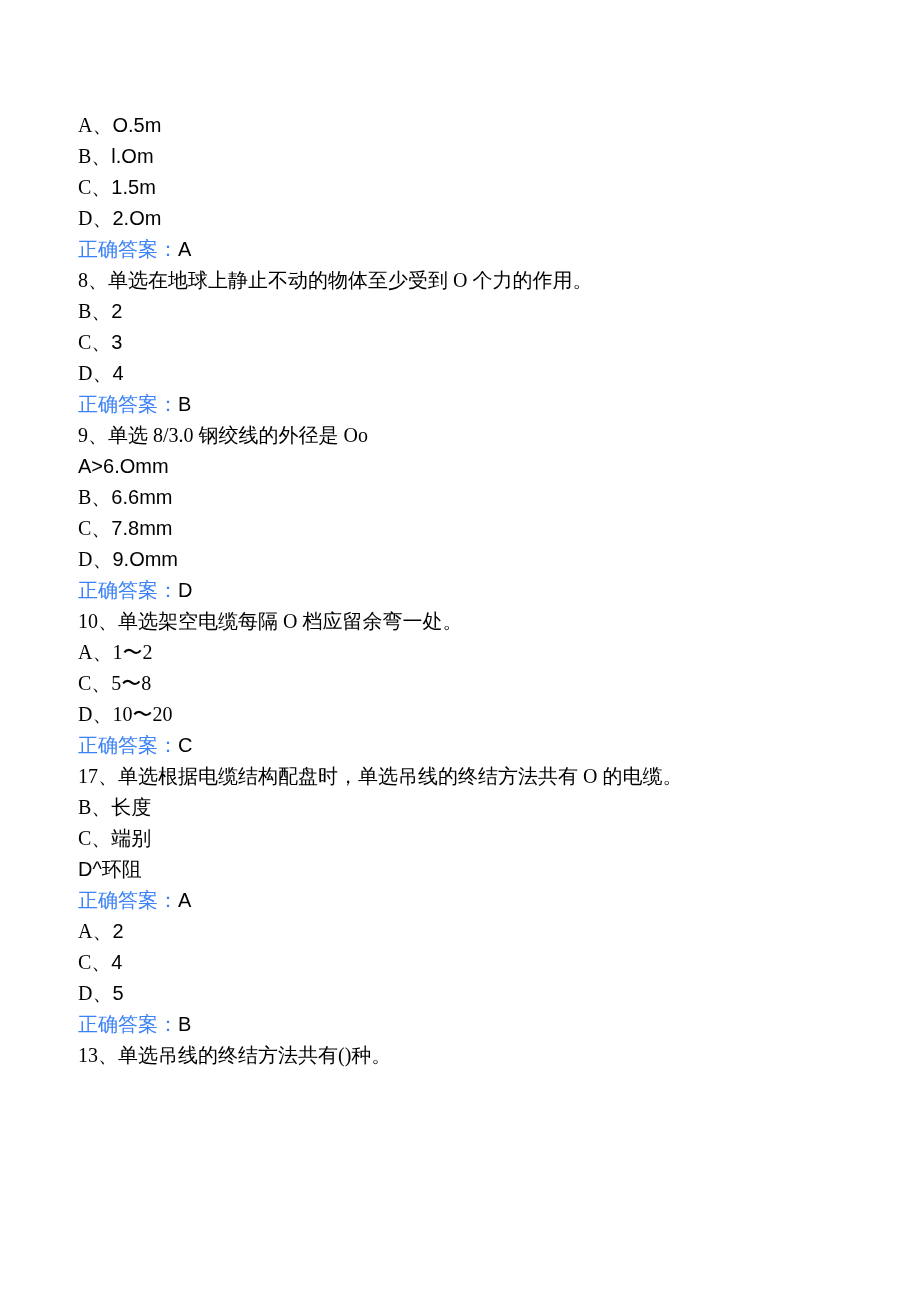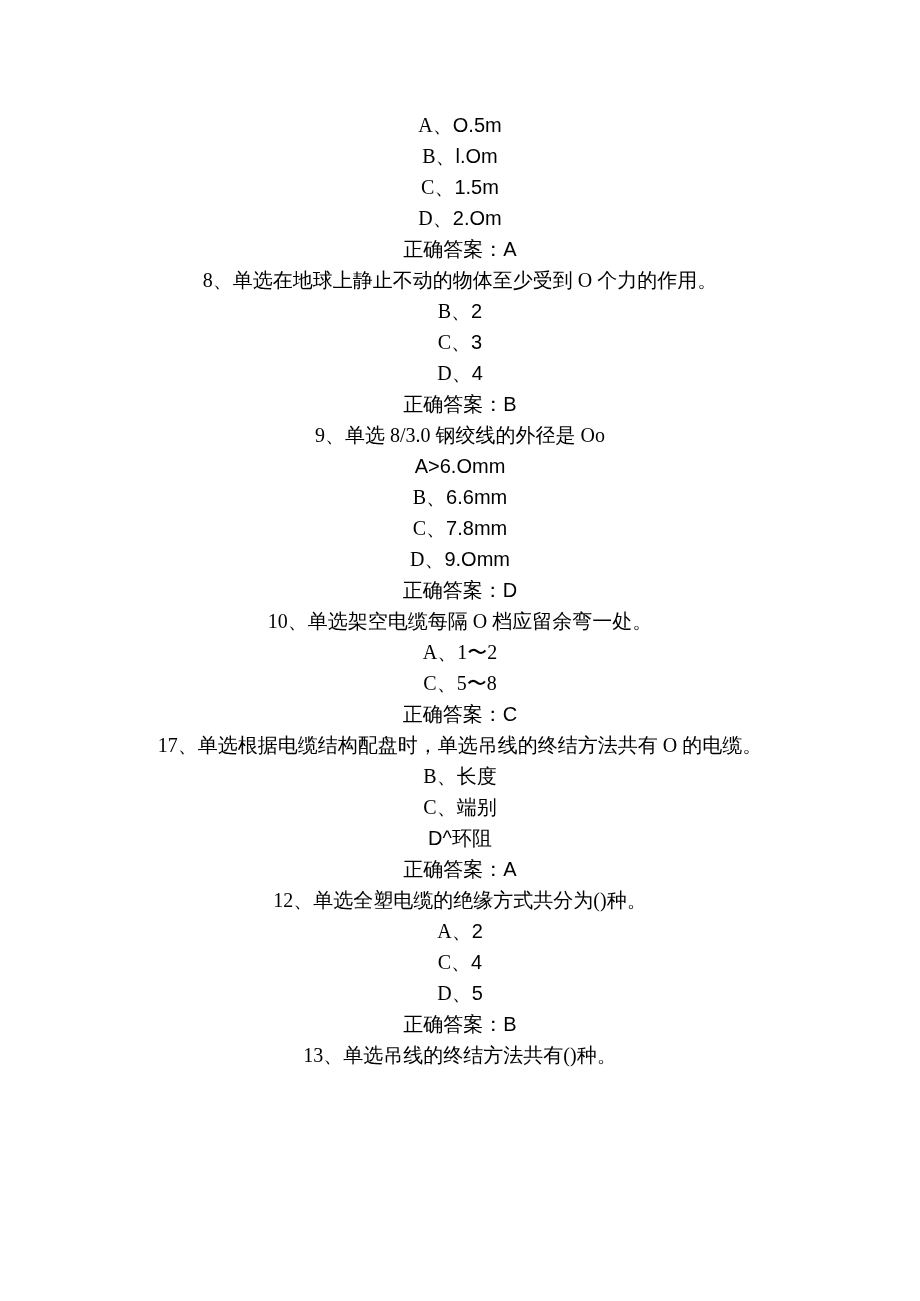--- a/index.html
+++ b/index.html
@@ -9,27 +9,26 @@
     font-family: "SimSun", "Songti SC", serif;
     font-size: 20px;
     line-height: 1.55;
     color: #000000;
   }
   .page {
     width: 920px;
     min-height: 1301px;
     padding: 110px 78px 40px 78px;
     box-sizing: border-box;
-    text-align: center;
   }
   .line {
     white-space: pre-wrap;
   }
   .answer-label {
-    color: #000000;
+    color: #3b82f6;
   }
   .answer-value {
     color: #000000;
   }
   .alpha {
     font-family: Arial, "Helvetica Neue", sans-serif;
   }
 </style>
 </head>
 <body>
@@ -51,29 +50,29 @@
   <div class="line"><span>9、</span><span>单选 8/3.0 钢绞线的外径是 Oo</span></div>
   <div class="line"><span class="alpha">A&gt;</span><span class="alpha">6.Omm</span></div>
   <div class="line"><span>B、</span><span class="alpha">6.6mm</span></div>
   <div class="line"><span>C、</span><span class="alpha">7.8mm</span></div>
   <div class="line"><span>D、</span><span class="alpha">9.Omm</span></div>
   <div class="line"><span class="answer-label">正确答案：</span><span class="answer-value alpha">D</span></div>
 
   <div class="line"><span>10、</span><span>单选架空电缆每隔 O 档应留余弯一处。</span></div>
   <div class="line"><span>A、</span><span>1〜2</span></div>
   <div class="line"><span>C、</span><span>5〜8</span></div>
+  <div class="line"><span>D、</span><span>10〜20</span></div>
   <div class="line"><span class="answer-label">正确答案：</span><span class="answer-value alpha">C</span></div>
 
   <div class="line"><span>17、</span><span>单选根据电缆结构配盘时，单选吊线的终结方法共有 O 的电缆。</span></div>
   <div class="line"><span>B、</span><span>长度</span></div>
   <div class="line"><span>C、</span><span>端别</span></div>
   <div class="line"><span class="alpha">D^</span><span>环阻</span></div>
   <div class="line"><span class="answer-label">正确答案：</span><span class="answer-value alpha">A</span></div>
 
-  <div class="line"><span>12、</span><span>单选全塑电缆的绝缘方式共分为()种。</span></div>
   <div class="line"><span>A、</span><span class="alpha">2</span></div>
   <div class="line"><span>C、</span><span class="alpha">4</span></div>
   <div class="line"><span>D、</span><span class="alpha">5</span></div>
   <div class="line"><span class="answer-label">正确答案：</span><span class="answer-value alpha">B</span></div>
 
   <div class="line"><span>13、</span><span>单选吊线的终结方法共有()种。</span></div>
 
 </div>
 
 </body></html>

